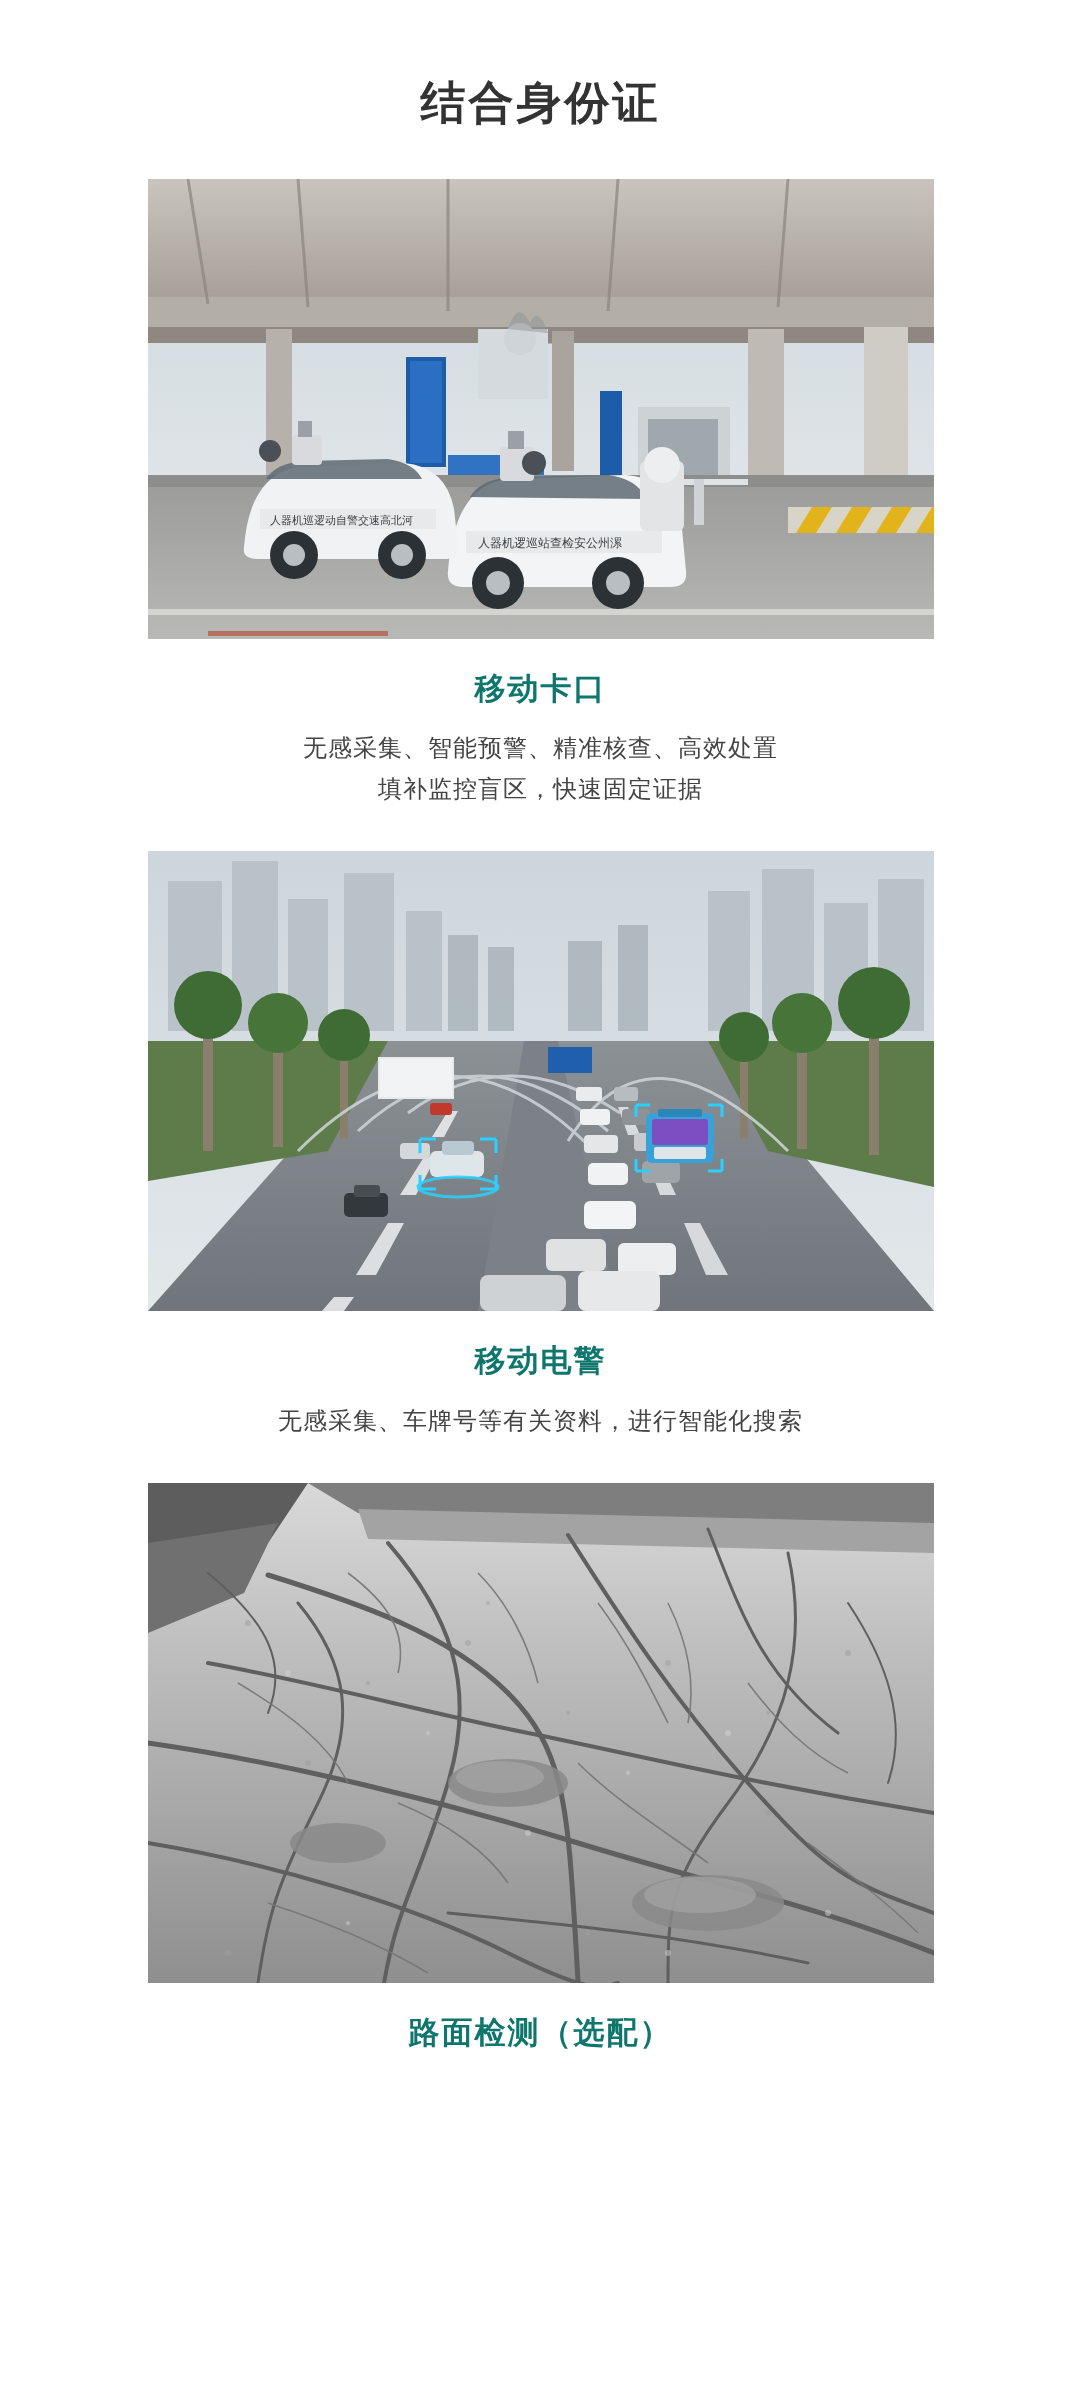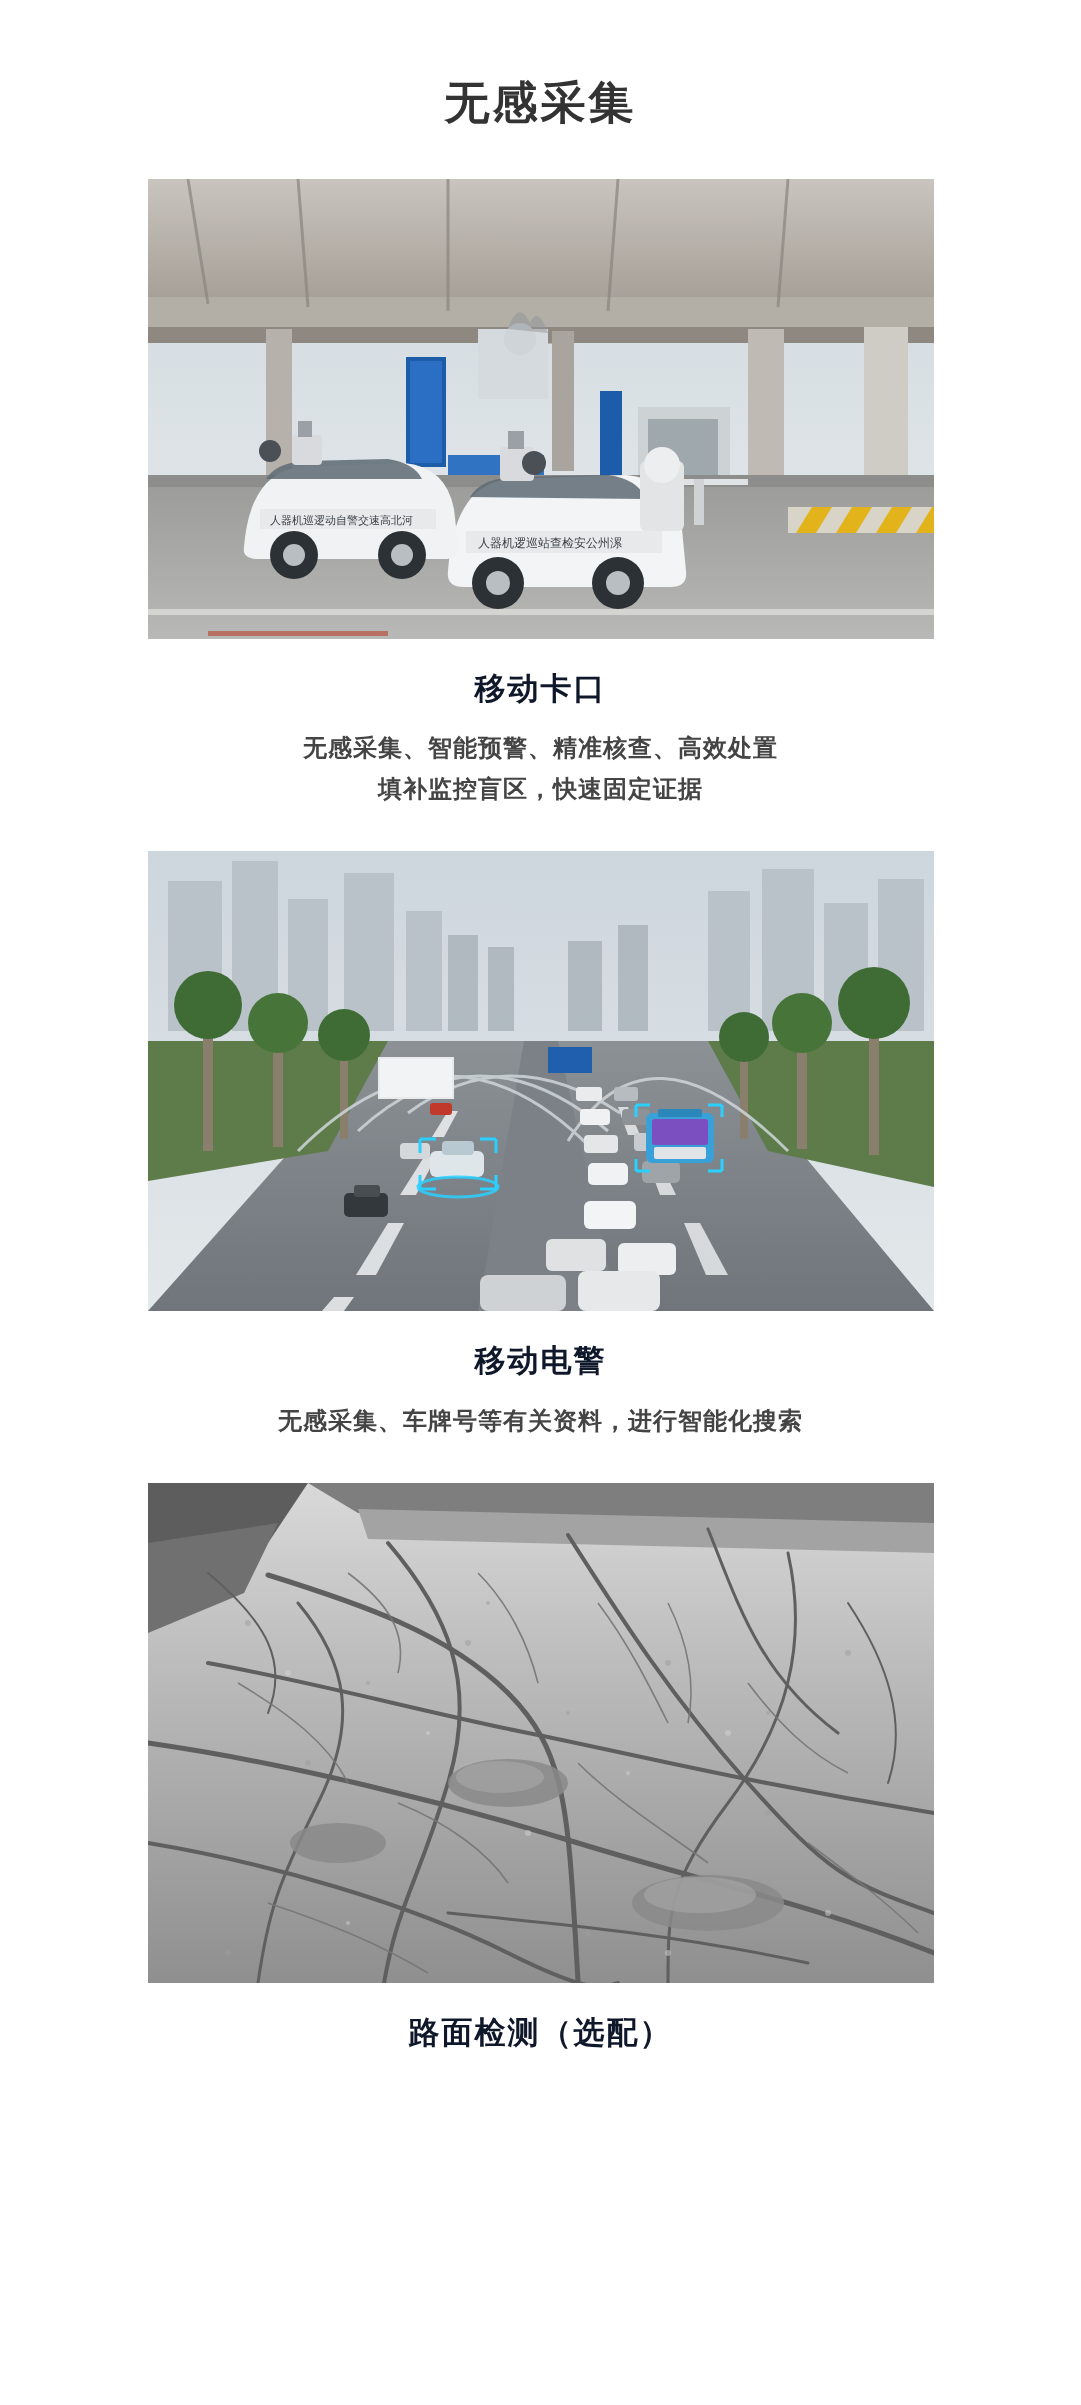--- a/index.html
+++ b/index.html
@@ -51,49 +51,48 @@
     height: 500px;
   }
   .figure svg {
     display: block;
     width: 100%;
     height: 100%;
   }
   .section-title {
     font-size: 31px;
     font-weight: bold;
-    color: #0f172a;
+    color: #0f766e;
     letter-spacing: 2px;
     margin: 30px 0 18px 0;
     text-align: center;
     line-height: 1.3;
   }
   .section-desc {
     font-size: 24px;
     color: #444444;
     line-height: 1.72;
     text-align: center;
     letter-spacing: 1px;
     margin: 0;
     padding: 0;
   }
   .section-desc .line {
     display: block;
-    font-weight: bold;
   }
   .spacer-1 { height: 42px; }
   .spacer-2 { height: 42px; }
   .bottom-space { height: 120px; }
 </style>
 </head>
 <body>
 
 <div class="page">
 
-  <h1 class="page-title">无感采集</h1>
+  <h1 class="page-title">结合身份证</h1>
 
   <div class="section">
     <div class="figure">
       <svg viewBox="0 0 786 460" preserveAspectRatio="none" aria-hidden="true">
         <defs>
           <linearGradient id="skyG" x1="0" y1="0" x2="0" y2="1">
             <stop offset="0%" stop-color="#cfd8de"></stop>
             <stop offset="100%" stop-color="#e6eaec"></stop>
           </linearGradient>
           <linearGradient id="canopyG" x1="0" y1="0" x2="0" y2="1">

